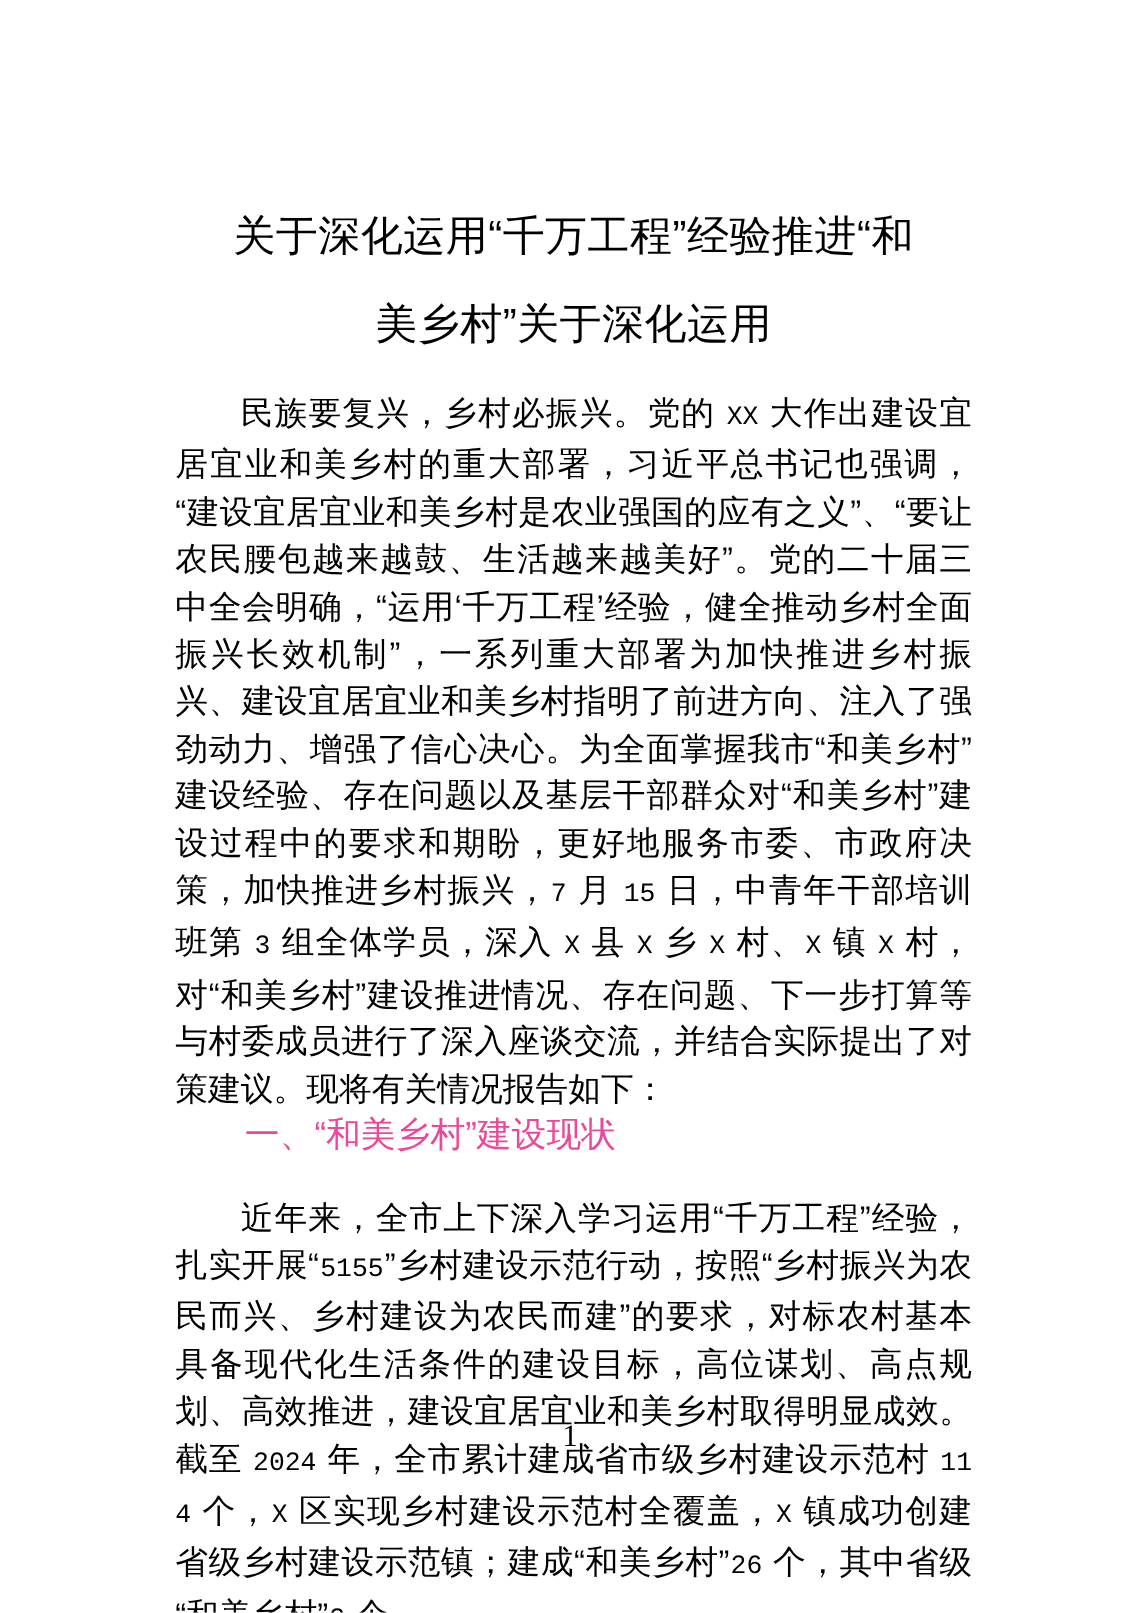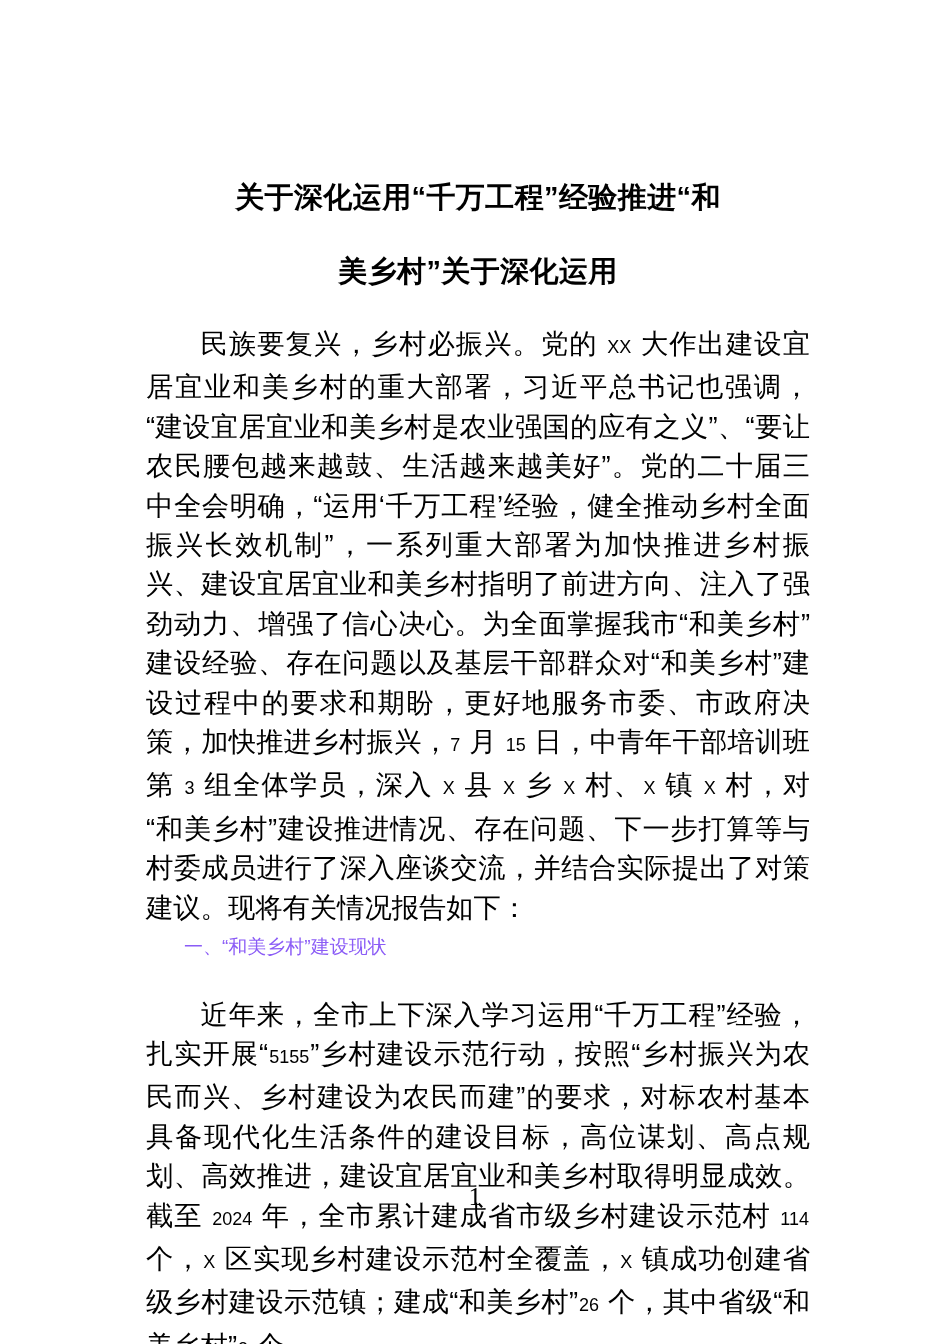--- a/index.html
+++ b/index.html
@@ -23,22 +23,22 @@
 
   .doc-body {
     position: absolute;
     left: 146px;
     top: 160px;
     width: 664px;
   }
 
   .doc-title {
     font-family: "Liberation Sans", "DejaVu Sans", sans-serif;
-    font-weight: bold;
-    font-size: 29px;
+    font-weight: normal;
+    font-size: 35px;
     line-height: 74px;
     text-align: center;
     letter-spacing: 0.4px;
     margin: 0;
     padding: 0 0 2px 0;
     color: #000000;
   }
 
   .title-line {
     display: block;
@@ -61,31 +61,31 @@
     text-indent: 2em;
     margin-top: 28px;
   }
 
   .para.lead {
     margin-top: 14px;
   }
 
   .heading-para {
     font-family: "Liberation Sans", "DejaVu Sans", sans-serif;
-    font-size: 19px;
+    font-size: 29px;
     line-height: 39.4px;
     margin: 0;
     text-indent: 2em;
-    color: #8b5cf6;
+    color: #ec4899;
   }
 
   
   .lat {
-    font-family: Liberation Sans, sans-serif;
-    font-size: 18px;
+    font-family: Liberation Mono, monospace;
+    font-size: 22px;
     padding: 0 1px;
   }
 
   .page-number {
     position: absolute;
     left: 0;
     top: 1182px;
     width: 950px;
     text-align: center;
     font-family: "Liberation Serif", "DejaVu Serif", serif;

